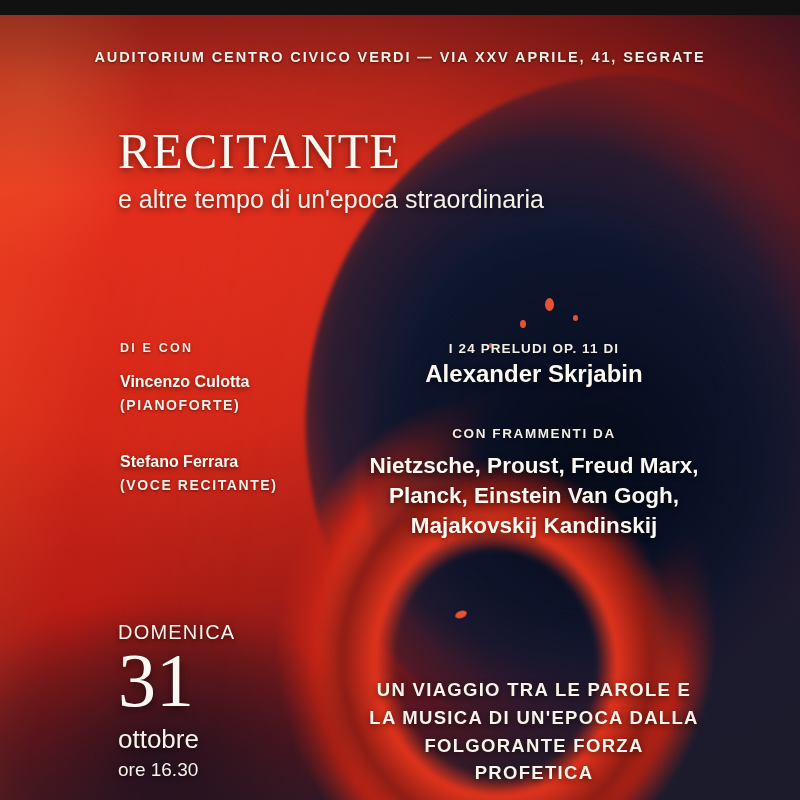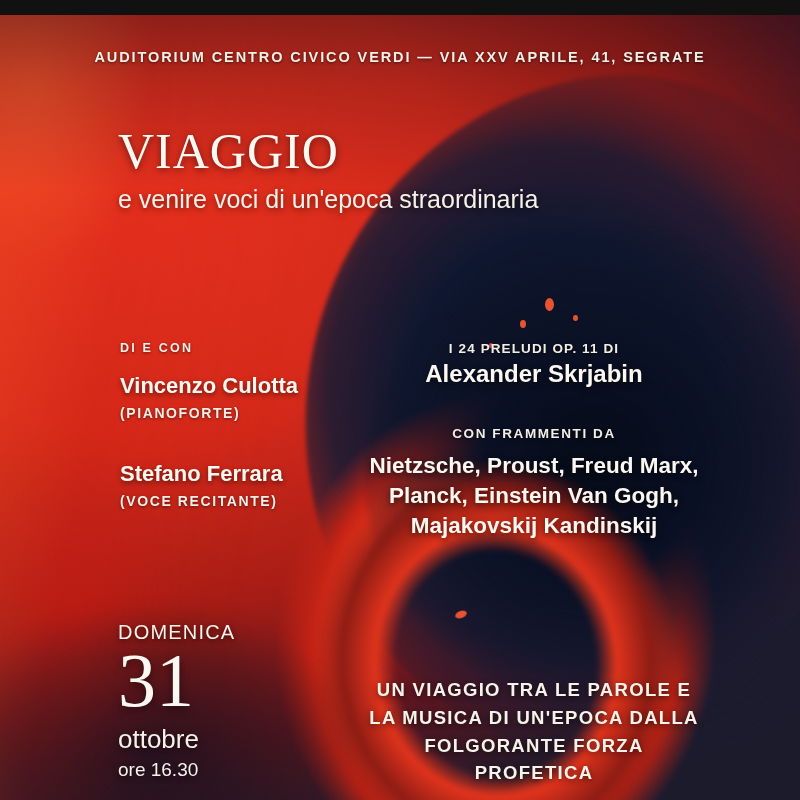--- a/index.html
+++ b/index.html
@@ -178,21 +178,21 @@
     width: 300px;
   }
   .credits .eyebrow {
     font-size: 12.5px;
     letter-spacing: 2.2px;
     font-weight: 700;
     color: #f5f1e8;
     text-shadow: 0 1px 3px rgba(0,0,0,.5);
   }
   .credits .name {
-    font-size: 22px;
+    font-size: 16px;
     font-weight: 700;
     margin-top: 18px;
     color: #fbf8f1;
     text-shadow: 0 2px 5px rgba(0,0,0,.5);
   }
   .credits .role {
     font-size: 14px;
     letter-spacing: 1.6px;
     font-weight: 700;
     margin-top: 6px;
@@ -307,22 +307,22 @@
   <div class="bg-speck" style="left:573px;top:300px;width:5px;height:6px;"></div>
   <div class="bg-speck" style="left:489px;top:328px;width:4px;height:5px;"></div>
   <div class="bg-speck" style="left:455px;top:596px;width:12px;height:7px;transform:rotate(-20deg);"></div>
   <div class="bg-grain"></div>
 
   <div class="layer">
 
     <div class="venue">AUDITORIUM CENTRO CIVICO VERDI — VIA XXV APRILE, 41, SEGRATE</div>
 
     <div class="title-block">
-      <div class="t-line2">VIAGGIO</div>
-      <div class="t-line3">e venire voci di un'epoca straordinaria</div>
+      <div class="t-line2">RECITANTE</div>
+      <div class="t-line3">e altre tempo di un'epoca straordinaria</div>
     </div>
 
     <div class="credits">
       <div class="eyebrow">DI E CON</div>
       <div class="name">Vincenzo Culotta</div>
       <div class="role">(PIANOFORTE)</div>
       <div class="gap"></div>
       <div class="name">Stefano Ferrara</div>
       <div class="role">(VOCE RECITANTE)</div>
     </div>

